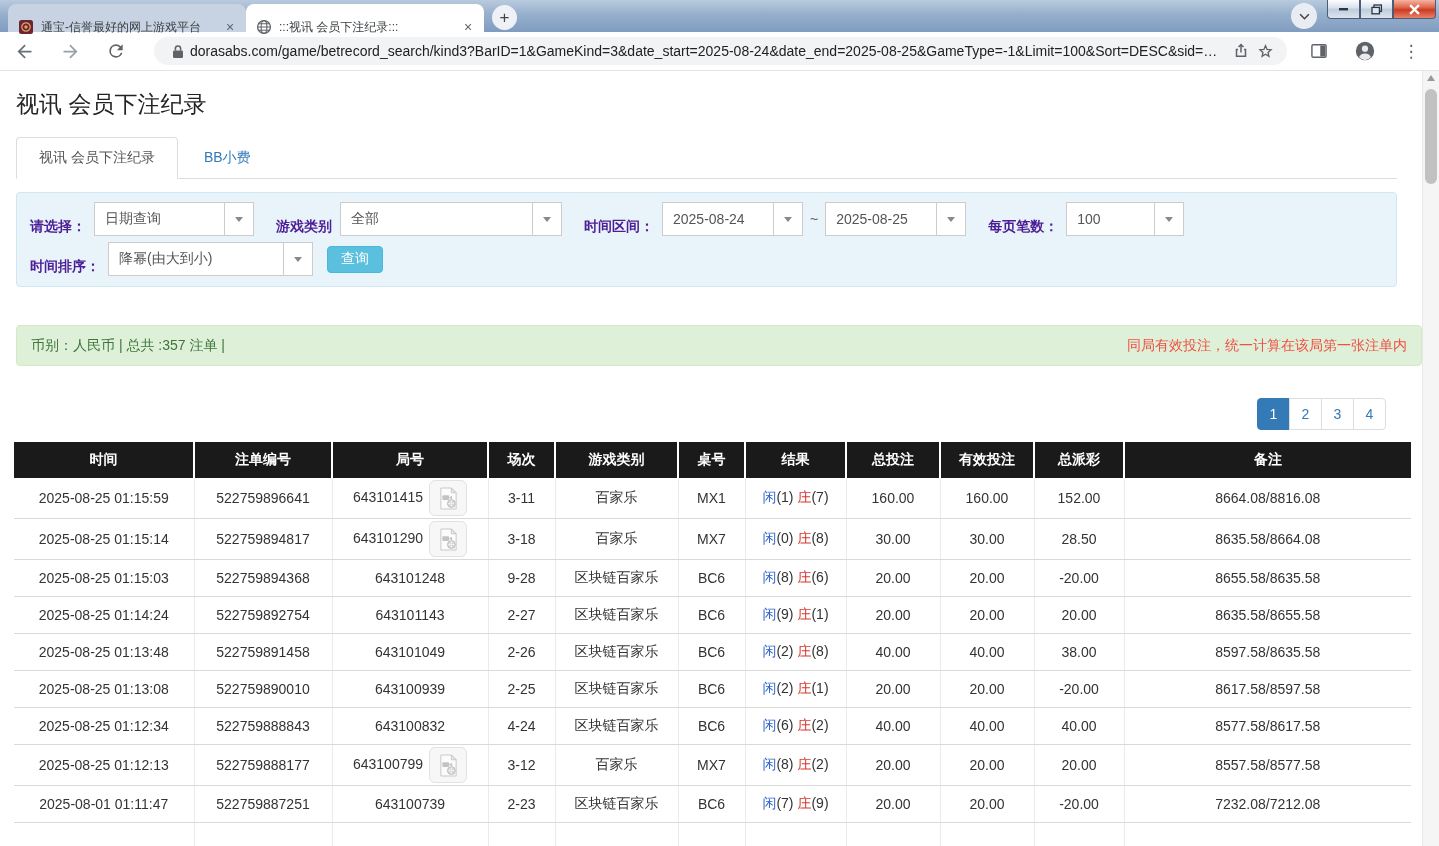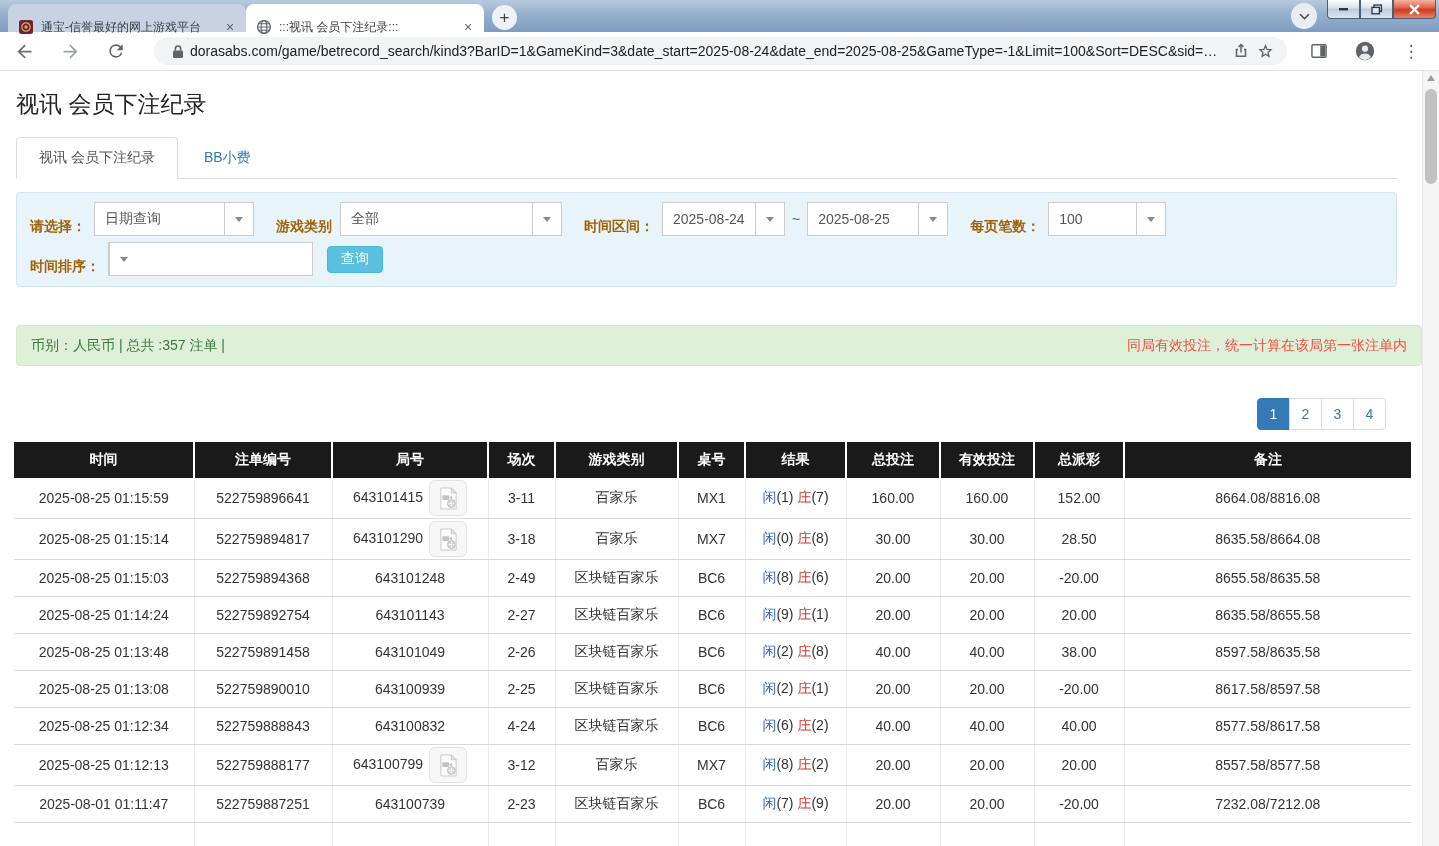--- a/index.html
+++ b/index.html
@@ -56,21 +56,21 @@
   .page-tabs { margin-top:17px; display:flex; align-items:flex-end; border-bottom:1px solid #ddd; width:1381px; }
   .ptab { font-size:14px; padding:11px 22px; cursor:default; }
   .ptab.active { color:#555; border:1px solid #ddd; border-bottom:1px solid #fff;
     border-radius:4px 4px 0 0; margin-bottom:-1px; background:#fff; }
   .ptab.link { color:#337ab7; padding:11px 26px; }
 
   .filter-panel { width:1381px; margin-top:13px; background:#e9f4fa; border:1px solid #cfe7f2;
     border-radius:4px; padding:9px 13px 10px 13px; }
   .filter-row { display:flex; align-items:center; height:34px; }
   .filter-row + .filter-row { margin-top:6px; }
-  .f-label { color:#a16207; font-weight:bold; font-size:14px; margin:16px 8px 0 0; white-space:nowrap; }
+  .f-label { color:#4c1d95; font-weight:bold; font-size:14px; margin:16px 8px 0 0; white-space:nowrap; }
   .sel { display:flex; background:#fff; border:1px solid #ccc; border-radius:0; height:34px; align-items:stretch; }
   .sel .sel-val { display:flex; align-items:center; padding:0 10px; font-size:14px; color:#555; flex:1; white-space:nowrap; }
   .sel .sel-arrow { width:29px; border-left:1px solid #ccc; display:flex; align-items:center; justify-content:center; }
   .caret { width:0; height:0; border-left:4px solid transparent; border-right:4px solid transparent; border-top:5px solid #888; }
   .tilde { margin:0 7px; color:#555; font-size:14px; }
   .gap { width:22px; flex:0 0 22px; }
   .btn-query { margin-left:14px; background:#5bc0de; border:1px solid #46b8da; color:#fff;
     font-size:14px; border-radius:4px; height:27px; padding:0 13px; }
 
   .summary-bar { width:1406px; margin-top:38px; background:#dff0d8; border:1px solid #d6e9c6;
@@ -229,21 +229,21 @@
         <span class="gap"></span>
         <span class="f-label">游戏类别</span>
         <div class="sel" style="width:222px">
           <span class="sel-val">全部</span>
           <span class="sel-arrow">
               <span class="caret"></span>
             </span>
         </div>
         <span class="gap"></span>
         <span class="f-label">时间区间：</span>
-        <div class="sel" style="width:123px">
+        <div class="sel" style="width:141px">
           <span class="sel-val">2025-08-24</span>
           <span class="sel-arrow">
               <span class="caret"></span>
             </span>
         </div>
         <span class="tilde">~</span>
         <div class="sel" style="width:141px">
           <span class="sel-val">2025-08-25</span>
           <span class="sel-arrow">
               <span class="caret"></span>
@@ -254,20 +254,21 @@
         <div class="sel" style="width:118px">
           <span class="sel-val">100</span>
           <span class="sel-arrow">
               <span class="caret"></span>
             </span>
         </div>
       </div>
       <div class="filter-row">
         <span class="f-label">时间排序：</span>
         <div class="sel" style="width:205px">
+          <span class="sel-val">降幂(由大到小)</span>
           <span class="sel-arrow">
               <span class="caret"></span>
             </span>
         </div>
         <button class="btn-query">查询</button>
       </div>
     </div>
 
     <div class="summary-bar">
       <span class="summary-left">币别：人民币 | 总共 :357 注单 |</span>
@@ -372,21 +373,21 @@
     <td>30.00</td>
     <td>28.50</td>
     <td>8635.58/8664.08</td>
   </tr>
           <tr>
     <td>2025-08-25 01:15:03</td>
     <td>522759894368</td>
     <td>
       <span>643101248</span>
     </td>
-    <td>2-49</td>
+    <td>9-28</td>
     <td>区块链百家乐</td>
     <td>BC6</td>
     <td>
       <span class="res-p">闲</span><span>(8)</span>
       <span class="res-b">庄</span><span>(6)</span>
     </td>
     <td class="bet-link">20.00</td>
     <td>20.00</td>
     <td class="neg">-20.00</td>
     <td>8655.58/8635.58</td>

